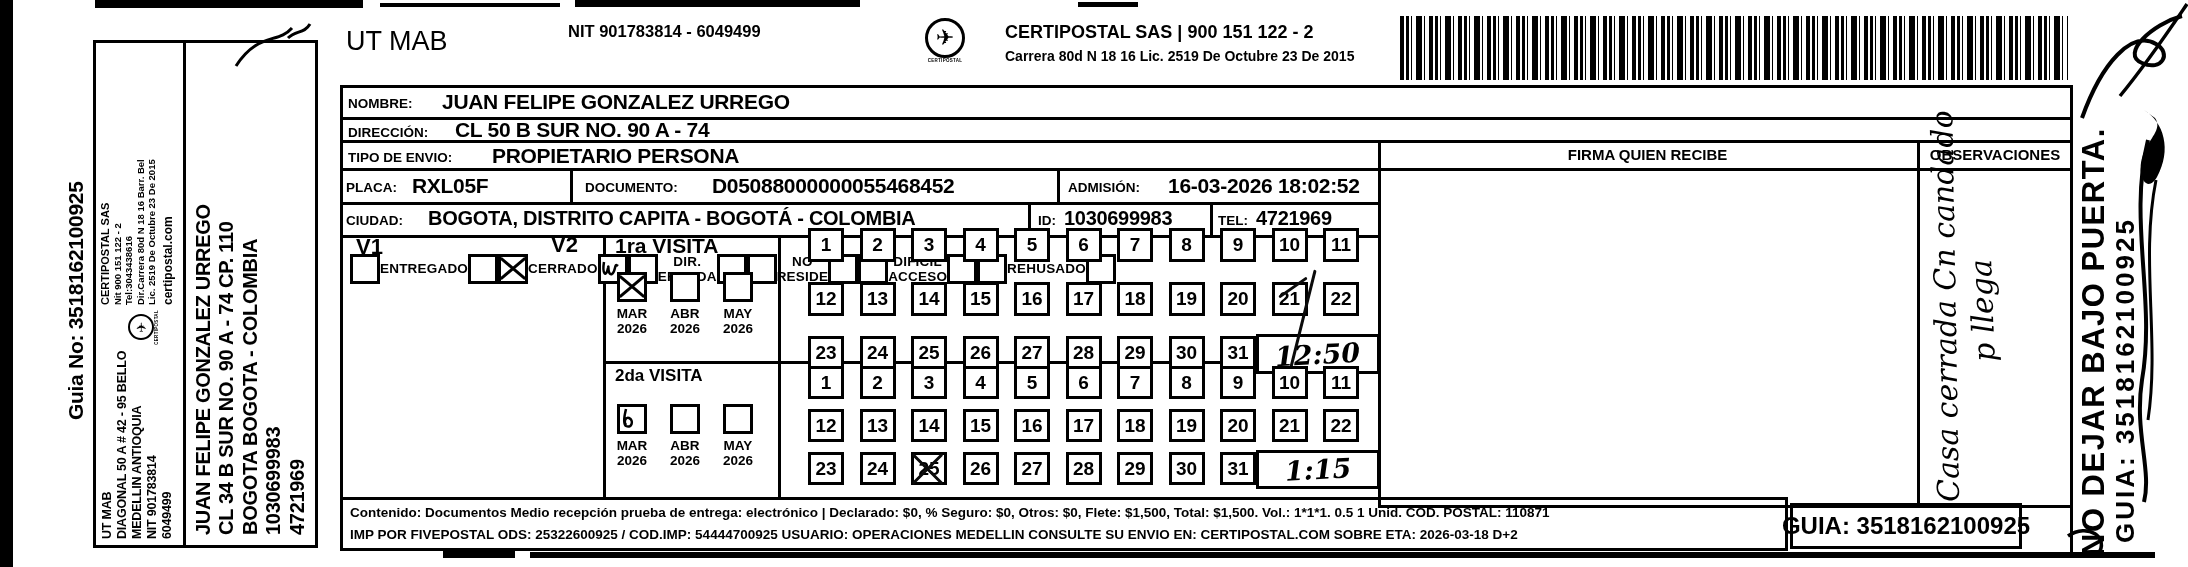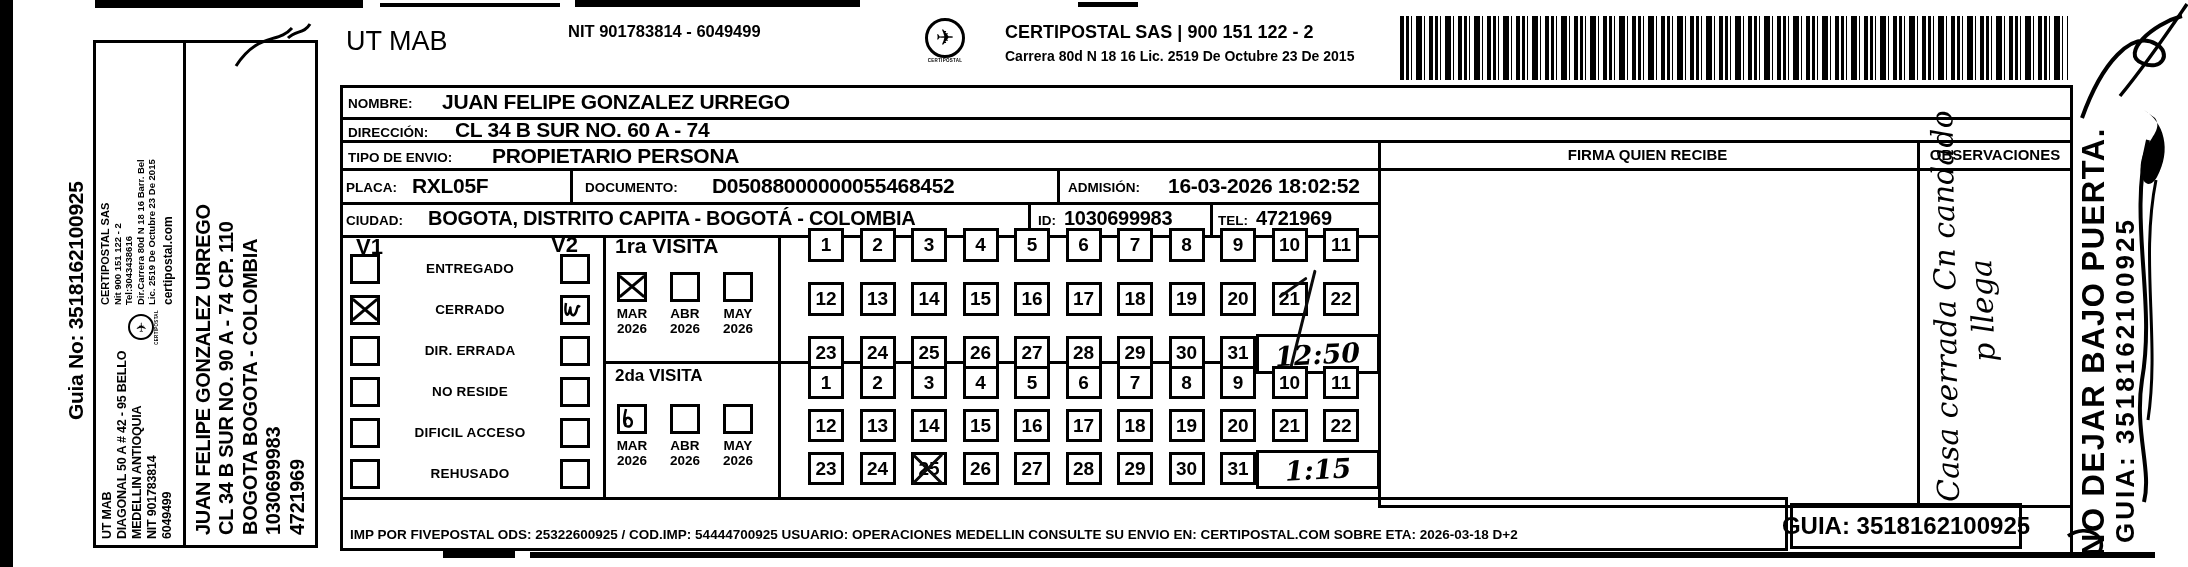--- a/index.html
+++ b/index.html
@@ -10,21 +10,21 @@
   .val{position:absolute;font-weight:bold;font-size:21px;letter-spacing:-.3px;white-space:nowrap;}
   .hdr{position:absolute;font-weight:bold;white-space:nowrap;}
   .rot{position:absolute;transform-origin:0 0;transform:rotate(-90deg);}
   .hand{font-family:"DejaVu Serif",serif;font-style:italic;}
   
   .cbox{display:inline-block;width:24px;height:24px;border:3px solid #000;position:relative;background:#fff;}
   .mark-x::before,.mark-x::after{content:"";position:absolute;left:-4px;right:-4px;top:10px;height:3px;background:#000;}
   .mark-x::before{transform:rotate(40deg);} .mark-x::after{transform:rotate(-40deg);}
   .cbox svg{position:absolute;left:-3px;top:-3px;}
   
-  #status-rows{position:absolute;left:350px;top:248px;width:240px;height:246px;display:flex;flex-direction:column;}
+  #status-rows{position:absolute;left:350px;top:248px;width:240px;height:246px;display:flex;flex-direction:row;}
   .status-row{display:flex;align-items:center;height:41px;}
   .status-label{flex:1;text-align:center;font-weight:bold;font-size:13.5px;letter-spacing:.2px;}
   
   .months{position:absolute;display:flex;gap:17px;}
   .mcol{display:flex;flex-direction:column;align-items:center;width:36px;}
   .mlabel{font-weight:bold;font-size:13.5px;line-height:15px;margin-top:4px;text-align:center;white-space:nowrap;}
   
   .daygrid{position:absolute;width:600px;}
   .daybox{position:absolute;width:30px;height:28px;border:3px solid #000;display:flex;align-items:center;
           justify-content:center;font-weight:bold;font-size:19px;background:#fff;}
@@ -130,21 +130,21 @@
   <div class="vline" style="left:1210px;top:202px;width:3px;height:33px;"></div>
   <div class="vline" style="left:1378px;top:140px;width:3px;height:368px;"></div>
   <div class="vline" style="left:1917px;top:140px;width:3px;height:368px;"></div>
   <div class="vline" style="left:603px;top:235px;width:3px;height:262px;"></div>
   <div class="vline" style="left:778px;top:235px;width:3px;height:262px;"></div>
 
   <div class="lab" style="left:348px;top:96px;">NOMBRE:</div>
   <div class="val" style="left:442px;top:90px;">JUAN FELIPE GONZALEZ URREGO</div>
 
   <div class="lab" style="left:348px;top:125px;">DIRECCIÓN:</div>
-  <div class="val" style="left:455px;top:118px;">CL 34 B SUR NO. 60 A - 74</div>
+  <div class="val" style="left:455px;top:118px;">CL 50 B SUR NO. 90 A - 74</div>
 
   <div class="lab" style="left:348px;top:150px;">TIPO DE ENVIO:</div>
   <div class="val" style="left:492px;top:144px;">PROPIETARIO PERSONA</div>
 
   <div class="lab" style="left:346px;top:180px;">PLACA:</div>
   <div class="val" style="left:412px;top:174px;">RXL05F</div>
   <div class="lab" style="left:585px;top:180px;">DOCUMENTO:</div>
   <div class="val" style="left:712px;top:174px;">D05088000000055468452</div>
   <div class="lab" style="left:1068px;top:180px;">ADMISIÓN:</div>
   <div class="val" style="left:1168px;top:174px;">16-03-2026 18:02:52</div>
@@ -309,20 +309,21 @@
       <div class="daybox" style="left: 385.5px; top: 86px; height: 27px;">30</div>
       <div class="daybox" style="left: 437px; top: 86px; height: 27px;">31</div>
       <div class="timebox" style="left: 473.05px; top: 84px; width: 118px; height: 33px;">
         <span class="hand">1:15</span>
       </div>
       <div class="pen" style="left: 143px; top: 82px; width: 3px; height: 42px; transform: rotate(45deg);"></div>
       <div class="pen" style="left: 143px; top: 82px; width: 3px; height: 42px; transform: rotate(-45deg);"></div>
     </div>
 
   <div style="position:absolute;left:340px;top:497px;width:1448px;height:54px;border:3px solid #000;box-sizing:border-box;">
+    <div style="position:absolute;left:7px;top:5px;font-size:13.5px;font-weight:bold;white-space:nowrap;">Contenido: Documentos Medio recepción prueba de entrega: electrónico | Declarado: $0, % Seguro: $0, Otros: $0, Flete: $1,500, Total: $1,500. Vol.: 1*1*1. 0.5  1 Unid. COD. POSTAL: 110871</div>
     <div style="position:absolute;left:7px;top:27px;font-size:13.5px;font-weight:bold;white-space:nowrap;">IMP POR FIVEPOSTAL ODS: 25322600925 / COD.IMP: 54444700925 USUARIO: OPERACIONES MEDELLIN CONSULTE SU ENVIO EN: CERTIPOSTAL.COM SOBRE ETA: 2026-03-18 D+2</div>
   </div>
   <div style="position:absolute;left:1790px;top:503px;width:232px;height:46px;border:3px solid #000;box-sizing:border-box;display:flex;align-items:center;justify-content:center;">
     <span style="font-size:24px;font-weight:bold;white-space:nowrap;">GUIA: 3518162100925</span>
   </div>
 
   <div class="rot hdr" style="left:2076px;top:556px;width:452px;height:36px;font-size:31px;letter-spacing:1.5px;">NO DEJAR BAJO PUERTA.</div>
   <div class="rot hdr" style="left:2110px;top:543px;width:392px;height:30px;font-size:26px;letter-spacing:3px;">GUIA: 3518162100925</div>
 
   <svg class="ink" style="left:2060px;top:0;" width="128" height="567" viewBox="0 0 128 567">

